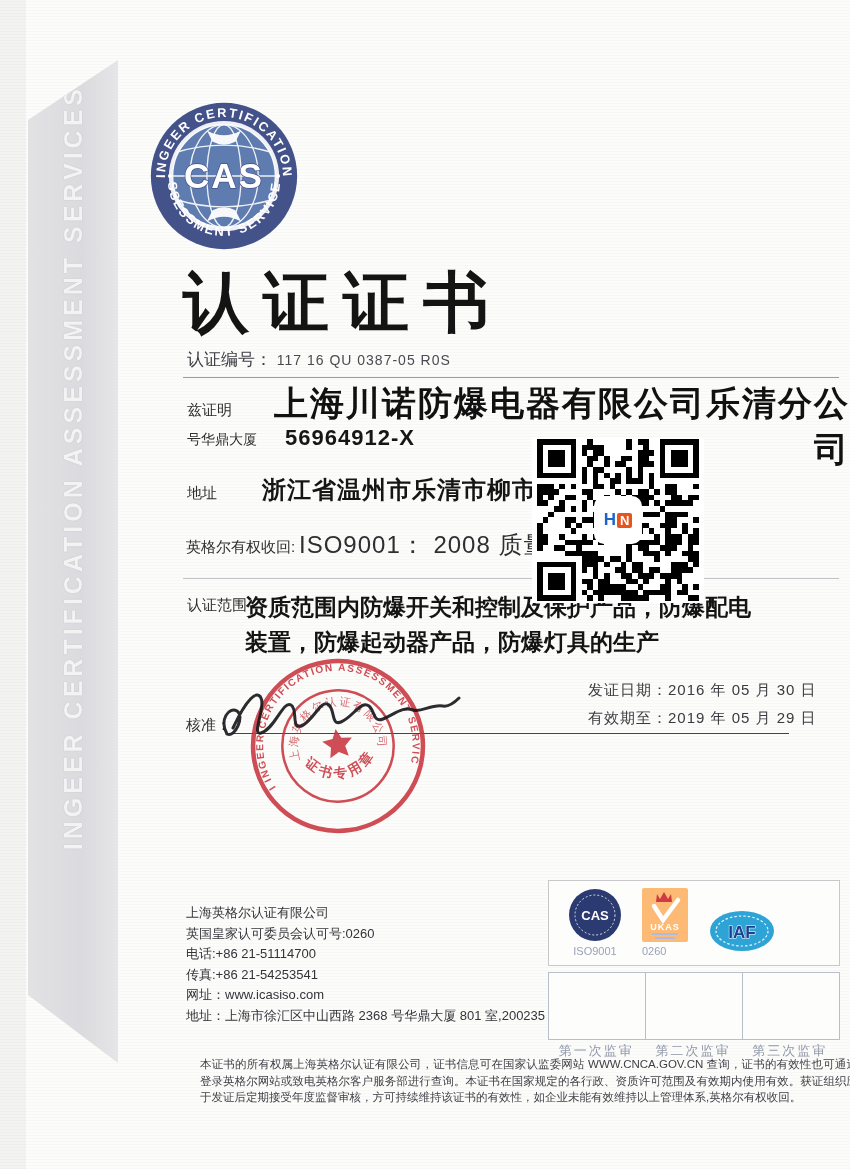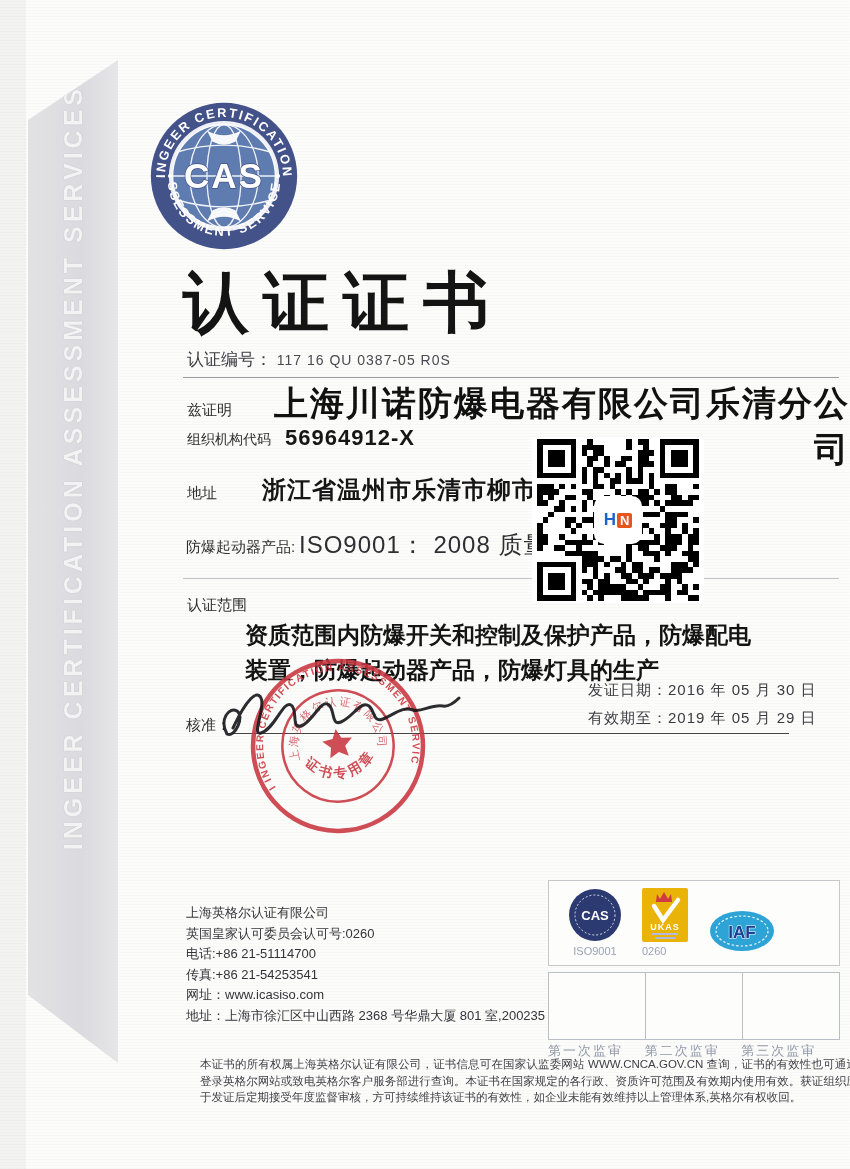--- a/index.html
+++ b/index.html
@@ -29,50 +29,50 @@
   .title{position:absolute;left:183px;top:258px;font-size:66px;font-weight:bold;letter-spacing:14px;color:#141414;}
   .row-label{position:absolute;font-size:15px;color:#2e2e2e;text-align:center;}
   .certno{position:absolute;left:187px;top:348px;font-size:17px;color:#3c3c44;}
   .certno b{font-weight:normal;font-size:14px;letter-spacing:1px;color:#4a4a52;}
   .hr{position:absolute;left:183px;width:656px;height:0;border-top:1px solid #9a9aa0;}
   .hr2{border-top:1px solid #c2c2c8;}
   .company{position:absolute;left:252px;top:381px;font-size:34px;font-weight:bold;letter-spacing:2px;color:#111;text-align:right;}
   .orgcode{position:absolute;left:285px;top:425px;font-size:22px;font-weight:bold;letter-spacing:1px;color:#161616;}
   .addr-val{position:absolute;left:262px;top:474px;font-size:24px;font-weight:bold;letter-spacing:1px;color:#151515;}
   .std-val{position:absolute;left:299px;top:529px;font-size:24px;color:#2f2f33;letter-spacing:1px;}
-  .scope{position:absolute;left:245px;top:590px;width:578px;font-size:23px;font-weight:bold;line-height:35px;color:#141414;margin-top:28px;}
+  .scope{position:absolute;left:245px;top:590px;width:578px;font-size:23px;font-weight:bold;line-height:35px;color:#141414;}
   
   .qr{position:absolute;left:532px;top:437px;width:172px;height:166px;background:#fff;padding:2px;box-sizing:border-box;}
   .qr svg{width:100%;height:100%;display:block;}
   .qr-logo{
     position:absolute;left:50%;top:50%;transform:translate(-50%,-50%);
     width:44px;height:44px;background:#fff;border-radius:8px;box-shadow:0 0 0 2px #fff;
     display:flex;align-items:center;justify-content:center;gap:1px;
   }
   .qr-logo .h{color:#1e63c8;font-weight:bold;font-size:17px;}
   .qr-logo .n{background:#e8541e;color:#fff;font-weight:bold;font-size:13px;padding:0 3px;border-radius:2px;}
   
   .stamp{position:absolute;left:248px;top:656px;width:180px;height:180px;opacity:.88;transform:rotate(-8deg);}
   .sig{position:absolute;left:213px;top:676px;width:252px;height:72px;}
   .approve-line{position:absolute;left:233px;top:733px;width:556px;border-top:1px solid #444;}
   .dates{position:absolute;left:588px;top:676px;font-size:15px;color:#3a3a40;line-height:28px;letter-spacing:1px;}
   
   .issuer{position:absolute;left:186px;top:903px;font-size:13px;line-height:20.5px;color:#33333a;}
   
   .logo-box{position:absolute;left:548px;top:880px;width:290px;height:84px;border:1px solid #c7c7cc;background:#fdfdfc;}
   .logo-box .cap{position:absolute;font-size:11px;color:#9aa2b4;}
-  .ukas{position:absolute;left:93px;top:7px;width:46px;height:54px;background:#eab308;border-radius:2px;}
+  .ukas{position:absolute;left:93px;top:7px;width:46px;height:54px;background:#fdba74;border-radius:2px;}
   .iaf{position:absolute;left:160px;top:29px;width:66px;height:42px;}
   .mini-cas{position:absolute;left:18px;top:6px;width:56px;height:56px;}
   
   .audit-table{position:absolute;left:548px;top:972px;width:290px;height:66px;display:flex;border:1px solid #b9bfc9;background:#fdfdfc;}
   .audit-table .cell{flex:1;border-right:1px solid #b9bfc9;}
   .audit-table .cell:last-child{border-right:none;}
   .audit-labels{position:absolute;left:548px;top:1042px;width:290px;display:flex;}
-  .audit-labels div{flex:1;font-size:13px;color:#8f97a9;letter-spacing:2px;}
+  .audit-labels div{flex:1;text-align:center;font-size:13px;color:#8f97a9;letter-spacing:2px;}
   
   .footnote{position:absolute;left:200px;top:1056px;width:658px;font-size:11.5px;line-height:16.5px;color:#3e3e46;text-align:justify;}
 </style>
 </head>
 <body>
 
 <div class="page">
 
   <div class="side-strip">
     <span>INGEER CERTIFICATION ASSESSMENT SERVICES</span>
@@ -112,27 +112,27 @@
   <div class="title">认证证书</div>
 
   <div class="certno">
     <span>认证编号：</span>
     <b>117 16 QU 0387-05 R0S</b>
   </div>
   <div class="hr" style="top:377px"></div>
 
   <div class="row-label" style="left:187px;top:401px">兹证明</div>
   <div class="company">上海川诺防爆电器有限公司乐清分公司</div>
-  <div class="row-label" style="left:187px;top:431px;font-size:14px">组织机构代码</div>
+  <div class="row-label" style="left:187px;top:431px;font-size:14px">号华鼎大厦</div>
   <div class="orgcode">56964912-X</div>
 
   <div class="row-label" style="left:187px;top:484px">地址</div>
   <div class="addr-val">浙江省温州市乐清市柳市镇</div>
 
-  <div class="row-label" style="left:186px;top:538px">防爆起动器产品:</div>
+  <div class="row-label" style="left:186px;top:538px">英格尔有权收回:</div>
   <div class="std-val">ISO9001： 2008 质量管理</div>
   <div class="hr hr2" style="top:578px"></div>
 
   <div class="row-label" style="left:187px;top:596px">认证范围</div>
   <div class="scope">
     <div>资质范围内防爆开关和控制及保护产品，防爆配电</div>
     <div>装置，防爆起动器产品，防爆灯具的生产</div>
   </div>
 
   <div class="qr">

